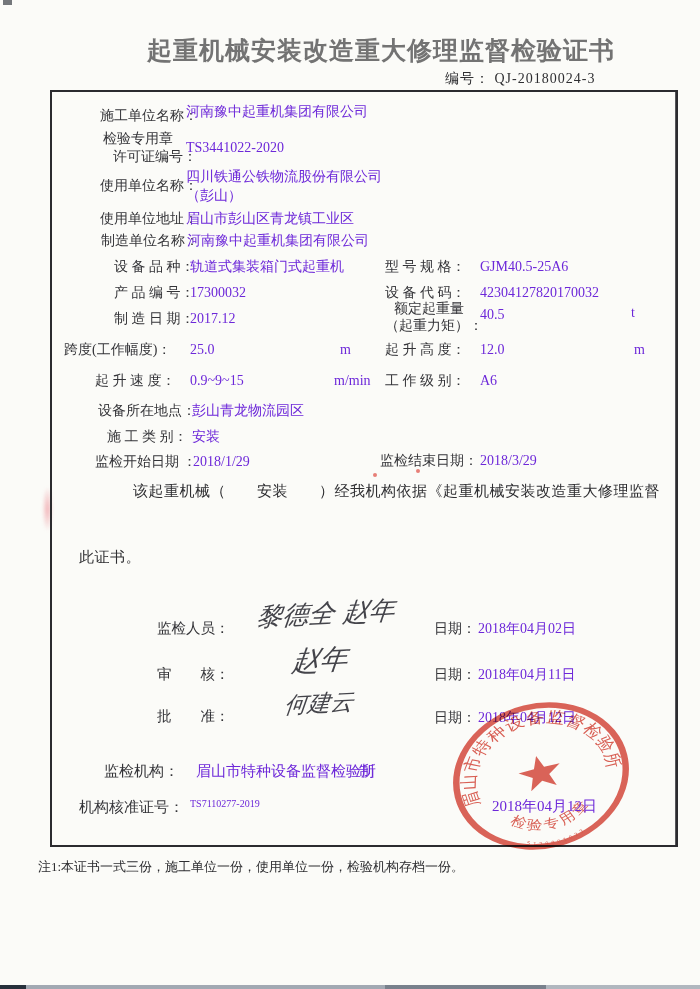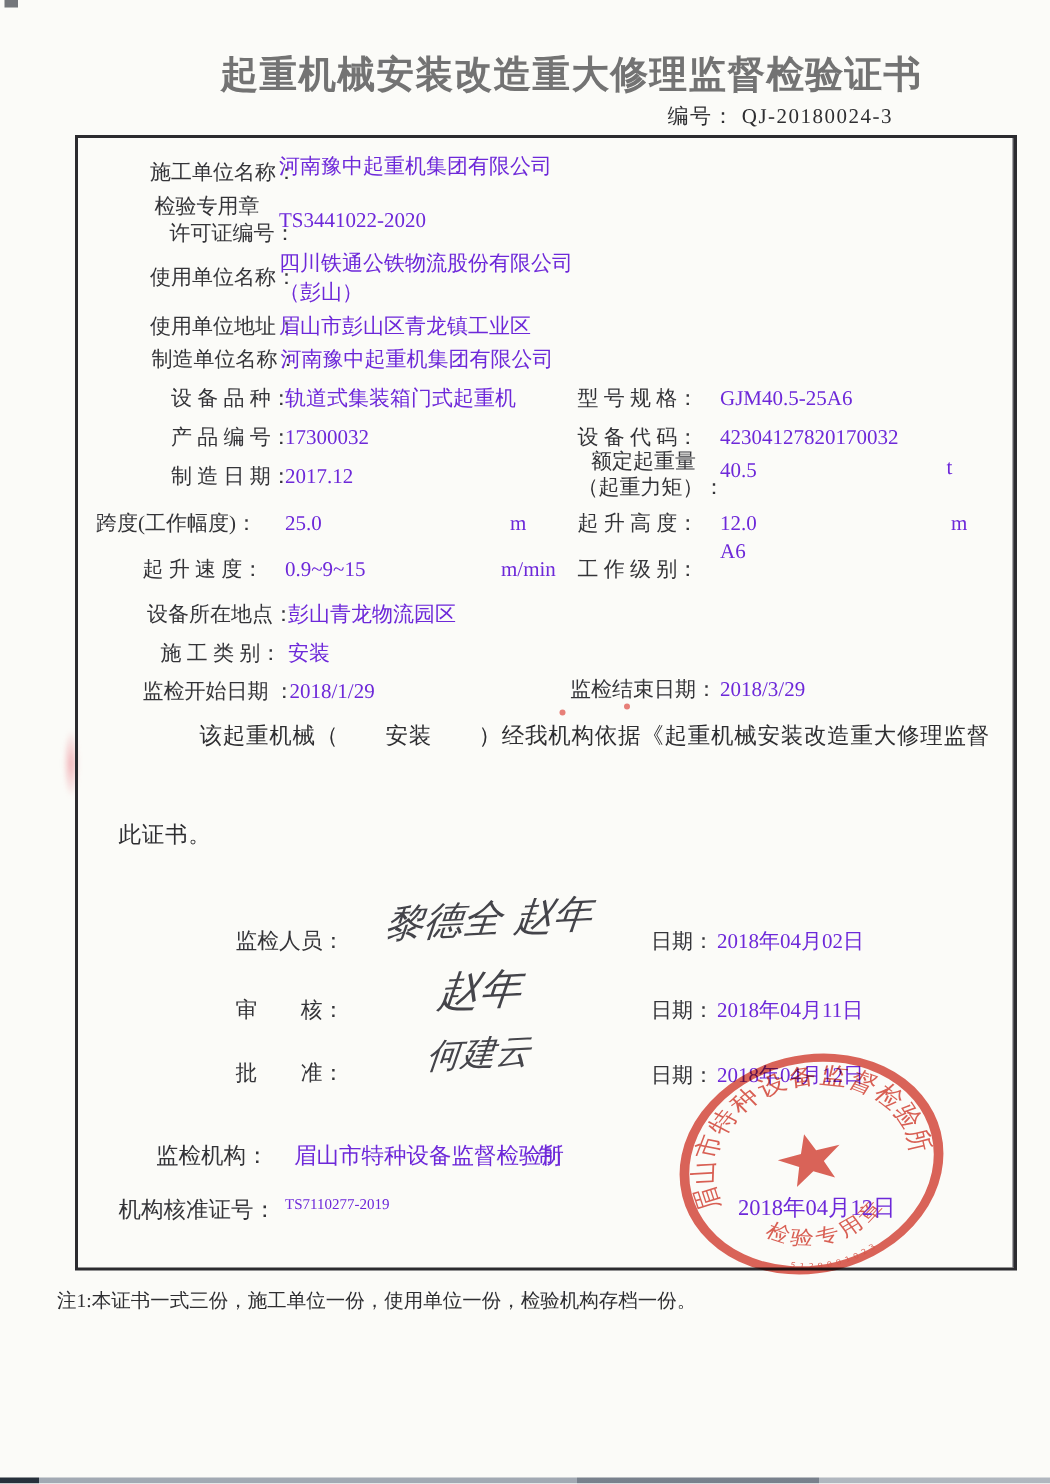--- a/index.html
+++ b/index.html
@@ -106,21 +106,21 @@
   <div class="t val" style="left:190px;top:341px;">25.0</div>
   <div class="t val" style="left:340px;top:341px;">m</div>
   <div class="t lbl" style="left:385px;top:341px;">起 升 高 度：</div>
   <div class="t val" style="left:480px;top:341px;">12.0</div>
   <div class="t val" style="left:634px;top:341px;">m</div>
 
   <div class="t lbl" style="left:95px;top:372px;">起 升 速 度：</div>
   <div class="t val" style="left:190px;top:372px;">0.9~9~15</div>
   <div class="t val" style="left:334px;top:372px;">m/min</div>
   <div class="t lbl" style="left:385px;top:372px;">工 作 级 别：</div>
-  <div class="t val" style="left:480px;top:360px;">A6</div>
+  <div class="t val" style="left:480px;top:372px;">A6</div>
 
   <div class="t lbl" style="left:98px;top:402px;">设备所在地点：</div>
   <div class="t val" style="left:192px;top:402px;">彭山青龙物流园区</div>
 
   <div class="t lbl" style="left:107px;top:428px;">施 工 类 别：</div>
   <div class="t val" style="left:192px;top:428px;">安装</div>
 
   <div class="t lbl" style="left:95px;top:453px;">监检开始日期 ：</div>
   <div class="t val" style="left:193px;top:453px;">2018/1/29</div>
   <div class="t lbl" style="left:380px;top:452px;">监检结束日期：</div>

